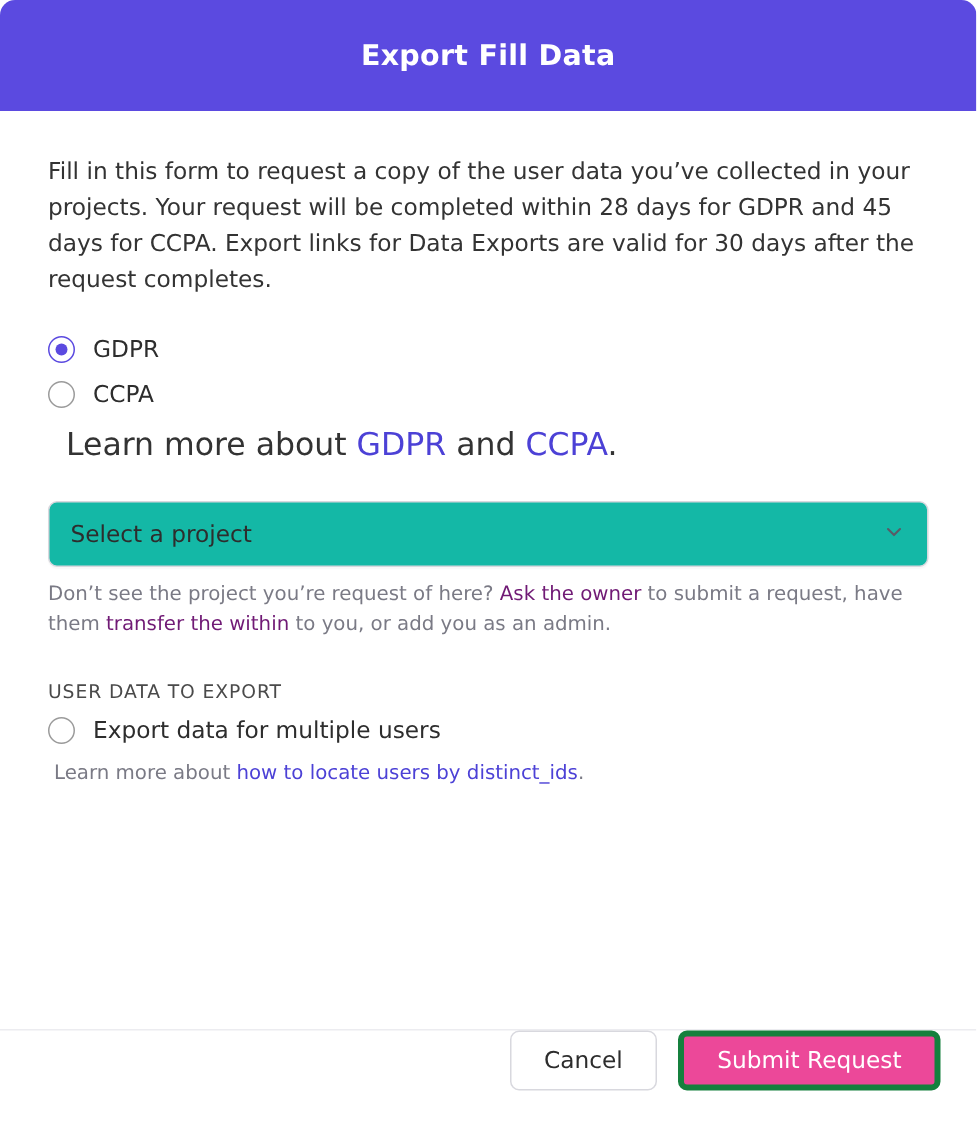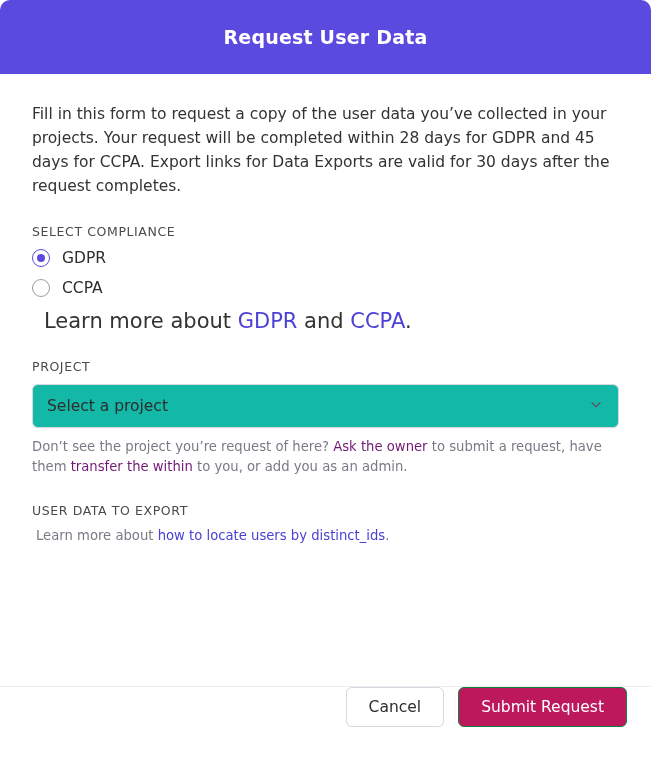--- a/index.html
+++ b/index.html
@@ -168,77 +168,79 @@
     user-select: none;
   }
   .btn-cancel {
     background: #ffffff;
     border: 1px solid #d8d8de;
     color: #2d2d2d;
     padding: 0 22px;
     margin-right: 14px;
   }
   .btn-submit {
-    background: #be185d;
-    border: 1px solid #15803d;
+    background: #ec4899;
+    border: 4px solid #15803d;
     color: #ffffff;
     padding: 0 22px;
     cursor: default;
   }
 </style>
 </head>
 <body>
 
 <div class="modal">
 
   <div class="modal-header">
-    <div class="modal-title">Request User Data</div>
+    <div class="modal-title">Export Fill Data</div>
   </div>
 
   <div class="modal-body">
 
     <p class="intro">Fill in this form to request a copy of the user data you’ve collected in your projects. Your request will be completed within 28 days for GDPR and 45 days for CCPA. Export links for Data Exports are valid for 30 days after the request completes.</p>
 
     <div>
-      <div class="section-label">SELECT COMPLIANCE</div>
 
       <div class="radio-row">
         <span class="radio checked"></span>
         <span class="radio-label">GDPR</span>
       </div>
 
       <div class="radio-row">
         <span class="radio"></span>
         <span class="radio-label">CCPA</span>
       </div>
 
       <p class="learn-line"><span>Learn more about </span><a class="link" href="#">GDPR</a><span> and </span><a class="link" href="#">CCPA</a><span>.</span></p>
     </div>
 
     <div class="block">
-      <div class="section-label">PROJECT</div>
 
       <div class="select-wrap">
         <div class="select-box">
           <span>Select a project</span>
         </div>
         <span class="chevron">
           <svg width="14" height="14" viewBox="0 0 14 14" aria-hidden="true">
             <path d="M3 5.2 L7 9.2 L11 5.2" fill="none" stroke="#5a5a66" stroke-width="1.4" stroke-linecap="round" stroke-linejoin="round"></path>
           </svg>
         </span>
       </div>
 
       <p class="help-text"><span>Don’t see the project you’re request of here? </span><a class="link" href="#">Ask the owner</a><span> to submit a request, have them </span><a class="link" href="#">transfer the within</a><span> to you, or add you as an admin.</span></p>
     </div>
 
     <div class="block">
       <div class="section-label">USER DATA TO EXPORT</div>
 
 
+      <div class="radio-row">
+        <span class="radio"></span>
+        <span class="radio-label">Export data for multiple users</span>
+      </div>
 
       <p class="small-learn"><span>Learn more about </span><a class="link" href="#">how to locate users by distinct_ids</a><span>.</span></p>
     </div>
 
   </div>
 
   <div class="modal-footer">
     <div class="btn btn-cancel">Cancel</div>
     <div class="btn btn-submit">Submit Request</div>
   </div>

